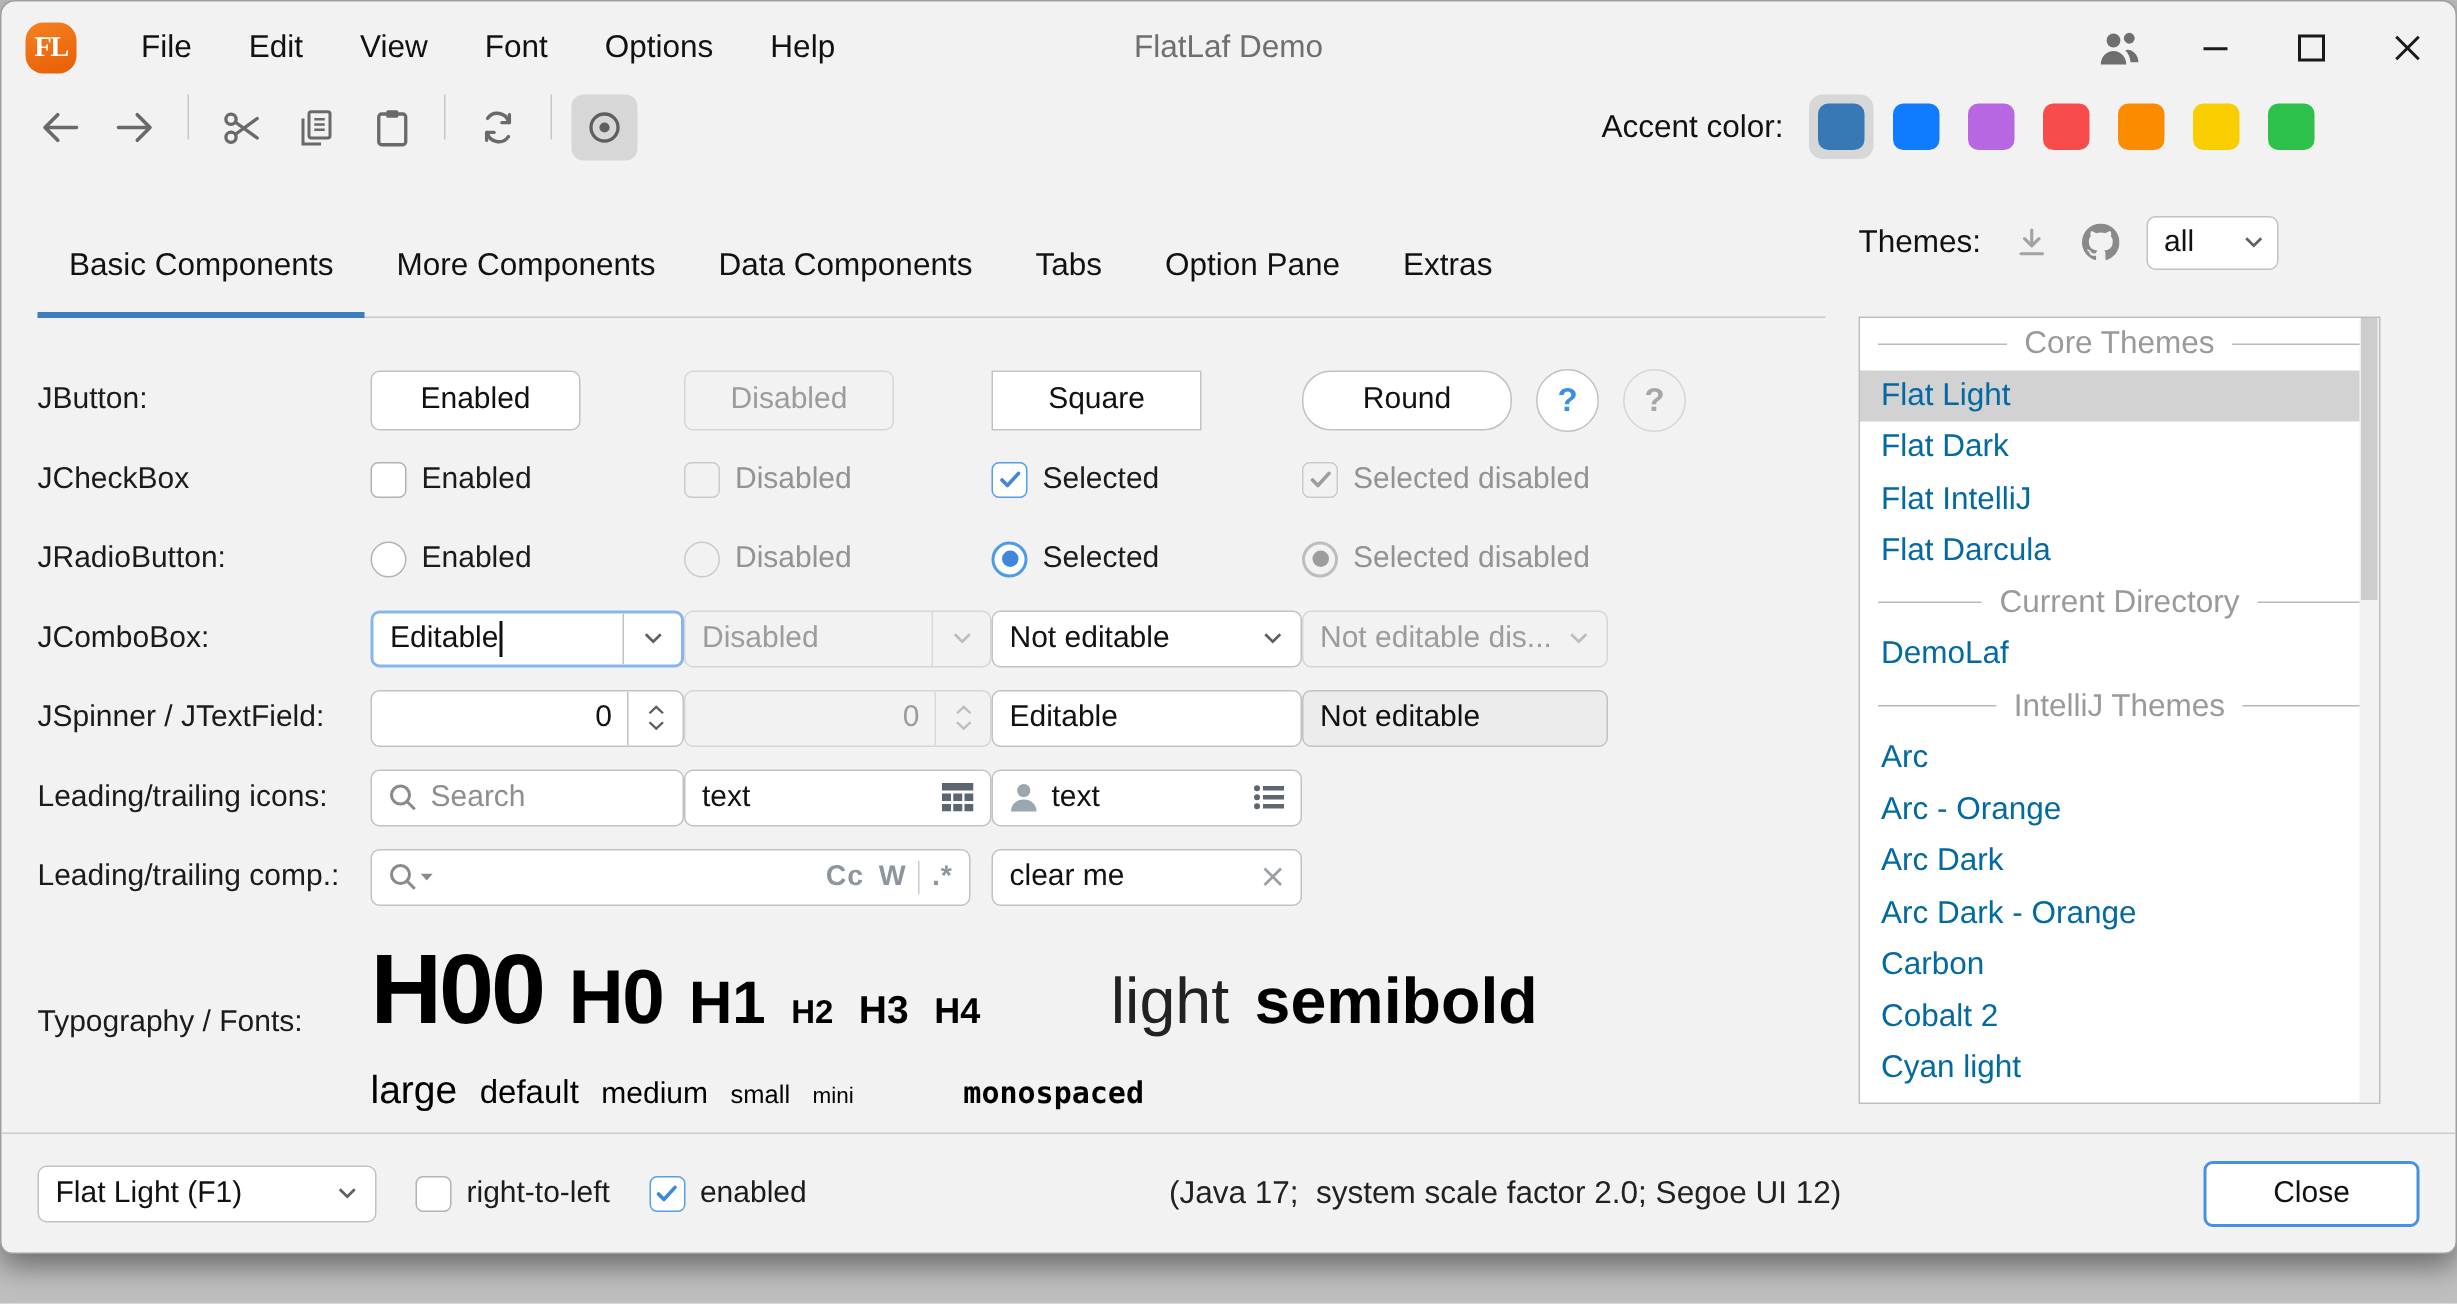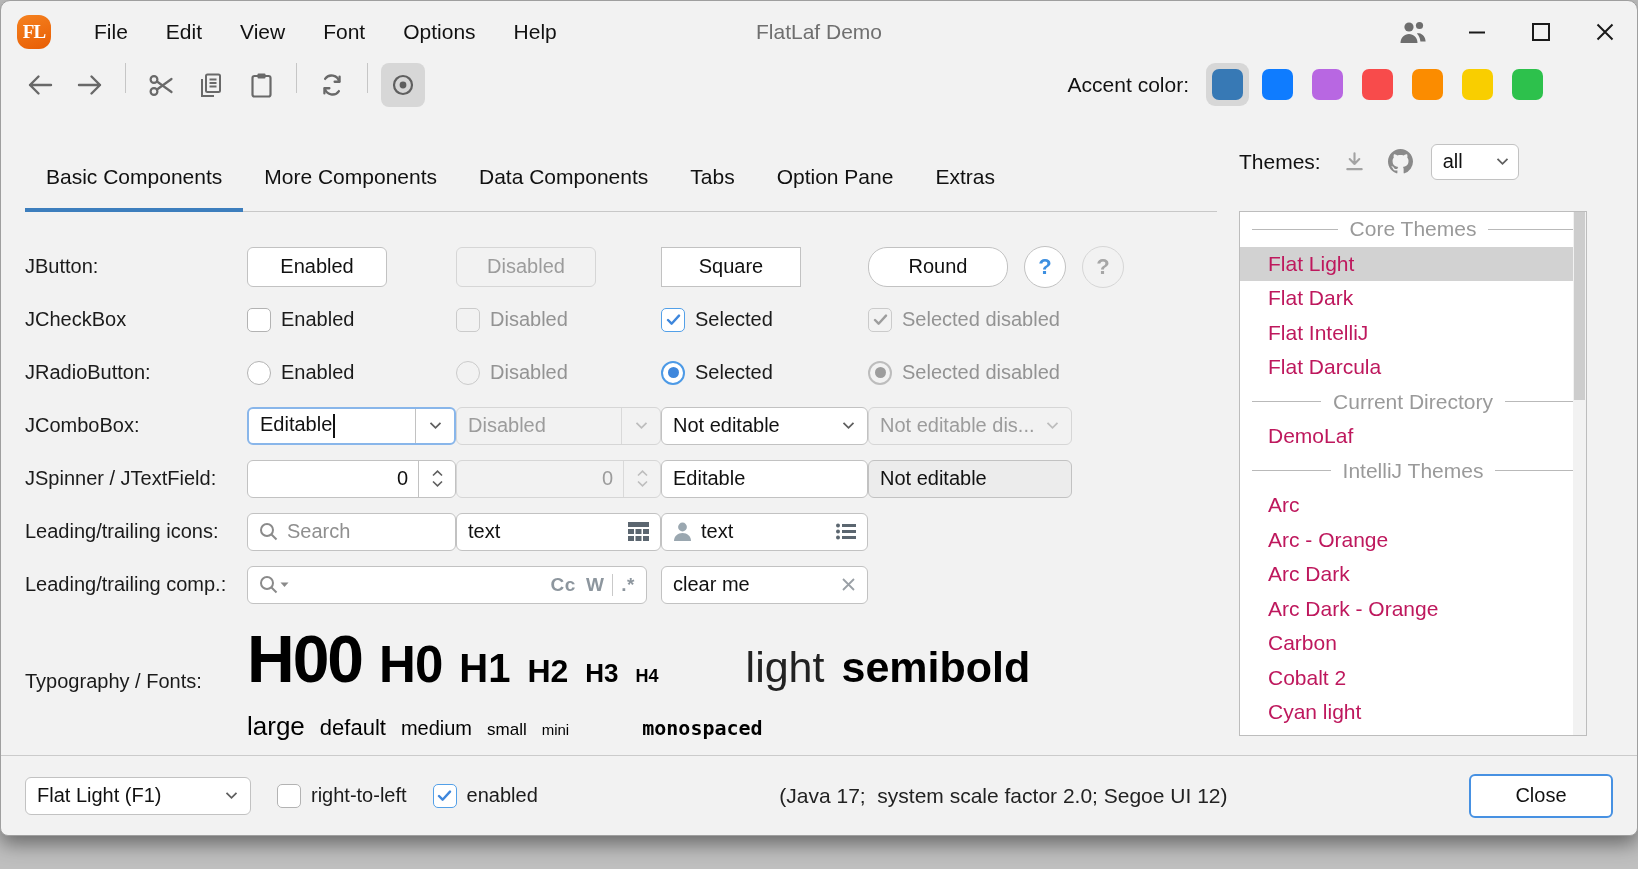--- a/index.html
+++ b/index.html
@@ -96,39 +96,39 @@
   .mini-sep{width:1px;height:22px;background:#c9c9c9;margin:0 8px;}
   
   .typo-block{display:grid;grid-template-columns:222px 1fr;margin-top:10px;}
   .typo-label{font-size:20px;color:#1b1b1b;align-self:center;}
   .typo-content{display:flex;flex-direction:column;}
   .typo-line1{display:flex;align-items:baseline;gap:17px;}
   .typo-line2{display:flex;align-items:baseline;gap:15px;margin-top:14px;}
   .h00{font-size:66px;font-weight:600;letter-spacing:-2px;}
   .h0{font-size:51px;font-weight:600;letter-spacing:-1px;}
   .h1s{font-size:40px;font-weight:700;}
-  .h2s{font-size:32px;font-weight:700;}
+  .h2s{font-size:22px;font-weight:700;}
   .h3s{font-size:26px;font-weight:700;}
-  .h4s{font-size:18px;font-weight:700;}
+  .h4s{font-size:24px;font-weight:700;}
   .w-light{font-size:43px;font-weight:300;margin-left:70px;color:#222;}
   .w-semibold{font-size:43px;font-weight:700;}
   .sz-large{font-size:26px;}
   .sz-default{font-size:22px;}
   .sz-medium{font-size:20px;}
   .sz-small{font-size:17px;}
   .sz-mini{font-size:15px;}
   .sz-mono{font-size:20px;font-family:"DejaVu Sans Mono","Liberation Mono",monospace;font-weight:700;margin-left:58px;}
   
   .themes{width:372px;display:flex;flex-direction:column;padding-right:26px;box-sizing:content-box;}
   .themes-header{height:85px;display:flex;align-items:center;padding-bottom:14px;box-sizing:border-box;}
   .themes-label{font-size:21px;color:#111;}
   .th-icon{margin-left:22px;display:flex;align-items:center;}
   .all-combo{margin-left:18px;width:88px;}
   .theme-list{position:relative;width:346px;height:523px;background:#fff;border:1px solid #bdbdbd;overflow:hidden;}
-  .t-item{height:34.5px;display:flex;align-items:center;padding-left:28px;font-size:21px;color:#be185d;}
+  .t-item{height:34.5px;display:flex;align-items:center;padding-left:14px;font-size:21px;color:#0369a1;}
   .t-item.selected{background:#d2d2d2;}
   .t-sep{height:34.5px;display:flex;align-items:center;color:#9a9a9a;font-size:21px;padding:0 12px;gap:12px;}
   .t-sep::before,.t-sep::after{content:"";height:1px;background:#b9b9b9;flex:1;}
   .list-scrollbar{position:absolute;top:0;right:0;width:13px;height:100%;background:#f2f2f2;}
   .list-thumb{position:absolute;top:0;right:1px;width:11px;height:188px;background:#cdcdcd;}
   
   .bottom-bar{position:absolute;left:0;right:0;bottom:0;height:79px;border-top:1px solid #cbcbcb;
     display:flex;align-items:center;padding:0 24px;}
   .laf-combo{width:226px;}
   .bb-check{display:flex;align-items:center;margin-left:26px;}

